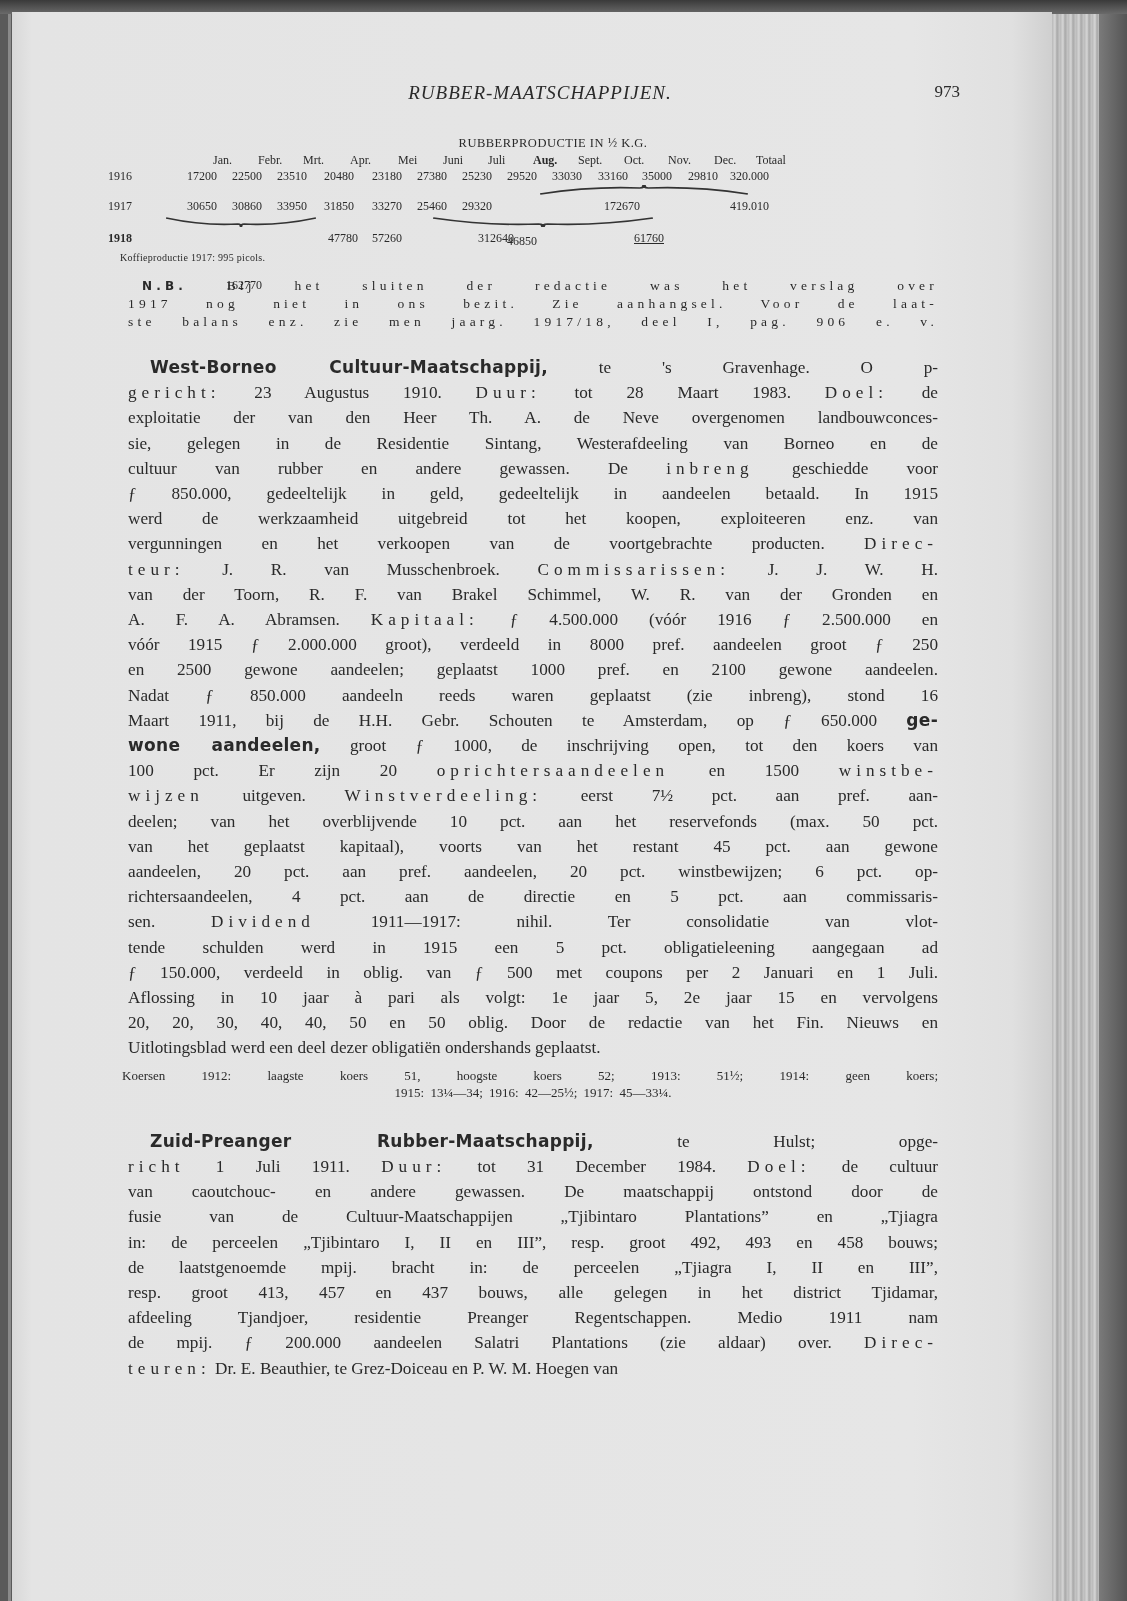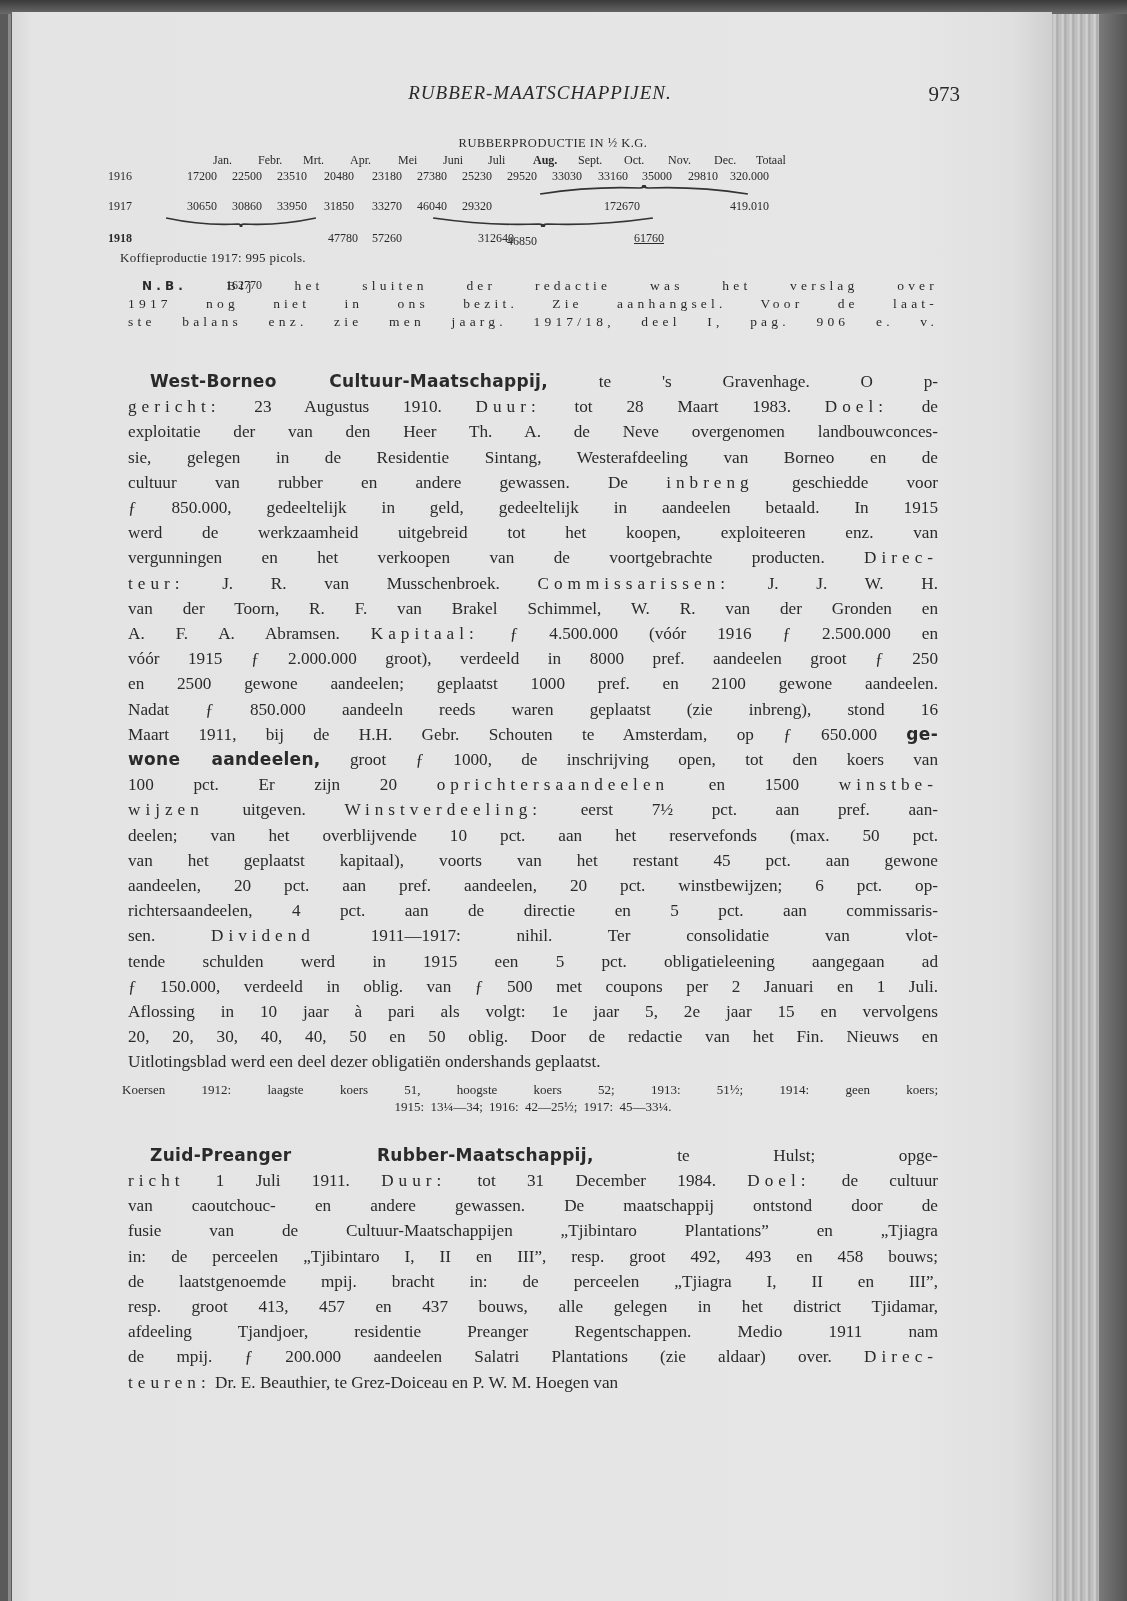--- a/index.html
+++ b/index.html
@@ -28,21 +28,21 @@
     content: ""; position: absolute; right: 0; top: 0; width: 28px; height: 100%;
     background: linear-gradient(90deg, #7a7a7a, #555);
   }
   .header {
     position: absolute; left: 120px; top: 82px; width: 840px; height: 24px;
   }
   .running-title {
     position: absolute; left: 200px; top: 0; width: 440px; text-align: center;
     font-style: italic; font-size: 19px; letter-spacing: 1px;
   }
-  .page-number { position: absolute; right: 0; top: 0; font-size: 21px; }
+  .page-number { position: absolute; right: 0; top: 0; font-size: 17px; }
   .content {
     position: absolute; left: 128px; top: 135px; width: 810px;
     font-size: 17.2px; line-height: 25.2px;
   }
   .tbl-title { text-align: center; font-size: 12.5px; letter-spacing: 0.5px; height: 16px; line-height: 16px; margin-left: 40px;}
   .tbl { position: relative; font-size: 12px; height: 126px; }
   .tbl .row { position: absolute; left: -20px; height: 18px; line-height: 18px; }
   .tbl .cell { position: absolute; top: 0; white-space: nowrap; }
   .brace {
     position: absolute; height: 10px;
@@ -104,21 +104,21 @@
         <span class="cell" style="left: 580px;">29810</span>
         <span class="cell" style="left: 622px;">320.000</span>
       </div>
       <div class="row" style="top: 46px;">
         <span class="cell" style="left: 0px;">1917</span>
         <span class="cell" style="left: 79px;">30650</span>
         <span class="cell" style="left: 124px;">30860</span>
         <span class="cell" style="left: 169px;">33950</span>
         <span class="cell" style="left: 216px;">31850</span>
         <span class="cell" style="left: 264px;">33270</span>
-        <span class="cell" style="left: 309px;">46040</span>
+        <span class="cell" style="left: 309px;">25460</span>
         <span class="cell" style="left: 354px;">29320</span>
         <span class="cell" style="left: 399px; margin-top: 35px;">46850</span>
         <span class="cell" style="left: 496px;">172670</span>
         <span class="cell" style="left: 622px;">419.010</span>
       </div>
       <div class="row" style="top: 78px;">
         <span class="cell" style="left: 0px; font-weight: bold;">1918</span>
         <span class="cell" style="left: 118px; margin-top: 47px;">162770</span>
         <span class="cell" style="left: 220px;">47780</span>
         <span class="cell" style="left: 264px;">57260</span>
@@ -133,31 +133,31 @@
       <div class="brace" style="left: 412px; top: 34px; width: 208px;">
         <svg viewBox="0 0 100 10" preserveAspectRatio="none">
           <path d="M0,9 Q25,1 48,3 Q50,3 50,0 Q50,3 52,3 Q75,1 100,9" fill="none" stroke="#333" stroke-width="1.6"></path>
         </svg>
       </div>
       <div class="brace" style="left: 305px; top: 66px; width: 220px;">
         <svg viewBox="0 0 100 10" preserveAspectRatio="none">
           <path d="M0,1 Q25,9 48,7 Q50,7 50,10 Q50,7 52,7 Q75,9 100,1" fill="none" stroke="#333" stroke-width="1.6"></path>
         </svg>
       </div>
-      <div style="position: absolute; left: -8px; top: 94px; font-size: 13px; letter-spacing: 0.3px;">Koffieproductie 1917: 995 picols.</div>
+      <div style="position: absolute; left: -8px; top: 94px; font-size: 10px; letter-spacing: 0.3px;">Koffieproductie 1917: 995 picols.</div>
     </div>
 
   <div class="note" id="nb" style="margin-top: 0px;">
       <span class="line" style="padding-left: 14px;"><span class="nb-label">N.B. </span>Bij het sluiten der redactie was het verslag over</span>
       <span class="line">1917 nog niet in ons bezit. Zie aanhangsel. Voor de laat-</span>
       <span class="line">ste balans enz. zie men jaarg. 1917/18, deel I, pag. 906 e. v.</span>
     </div>
 
   <div id="entries">
-      <div style="margin-top: 38px;">
+      <div style="margin-top: 24px;">
         <span class="line indent"><span class="bold-sans">West-Borneo Cultuur-Maatschappij,</span><span> te 's Gravenhage. O p-</span></span>
         <span class="line"><span class="sp">gericht:</span><span> 23 Augustus 1910. </span><span class="sp">Duur:</span><span> tot 28 Maart 1983. </span><span class="sp">Doel:</span><span> de</span></span>
         <span class="line">exploitatie der van den Heer Th. A. de Neve overgenomen landbouwconces-</span>
         <span class="line">sie, gelegen in de Residentie Sintang, Westerafdeeling van Borneo en de</span>
         <span class="line"><span>cultuur van rubber en andere gewassen. De </span><span class="sp">inbreng</span><span> geschiedde voor</span></span>
         <span class="line">ƒ 850.000, gedeeltelijk in geld, gedeeltelijk in aandeelen betaald. In 1915</span>
         <span class="line">werd de werkzaamheid uitgebreid tot het koopen, exploiteeren enz. van</span>
         <span class="line"><span>vergunningen en het verkoopen van de voortgebrachte producten. </span><span class="sp">Direc-</span></span>
         <span class="line"><span class="sp">teur:</span><span> J. R. van Musschenbroek. </span><span class="sp">Commissarissen:</span><span> J. J. W. H.</span></span>
         <span class="line">van der Toorn, R. F. van Brakel Schimmel, W. R. van der Gronden en</span>

